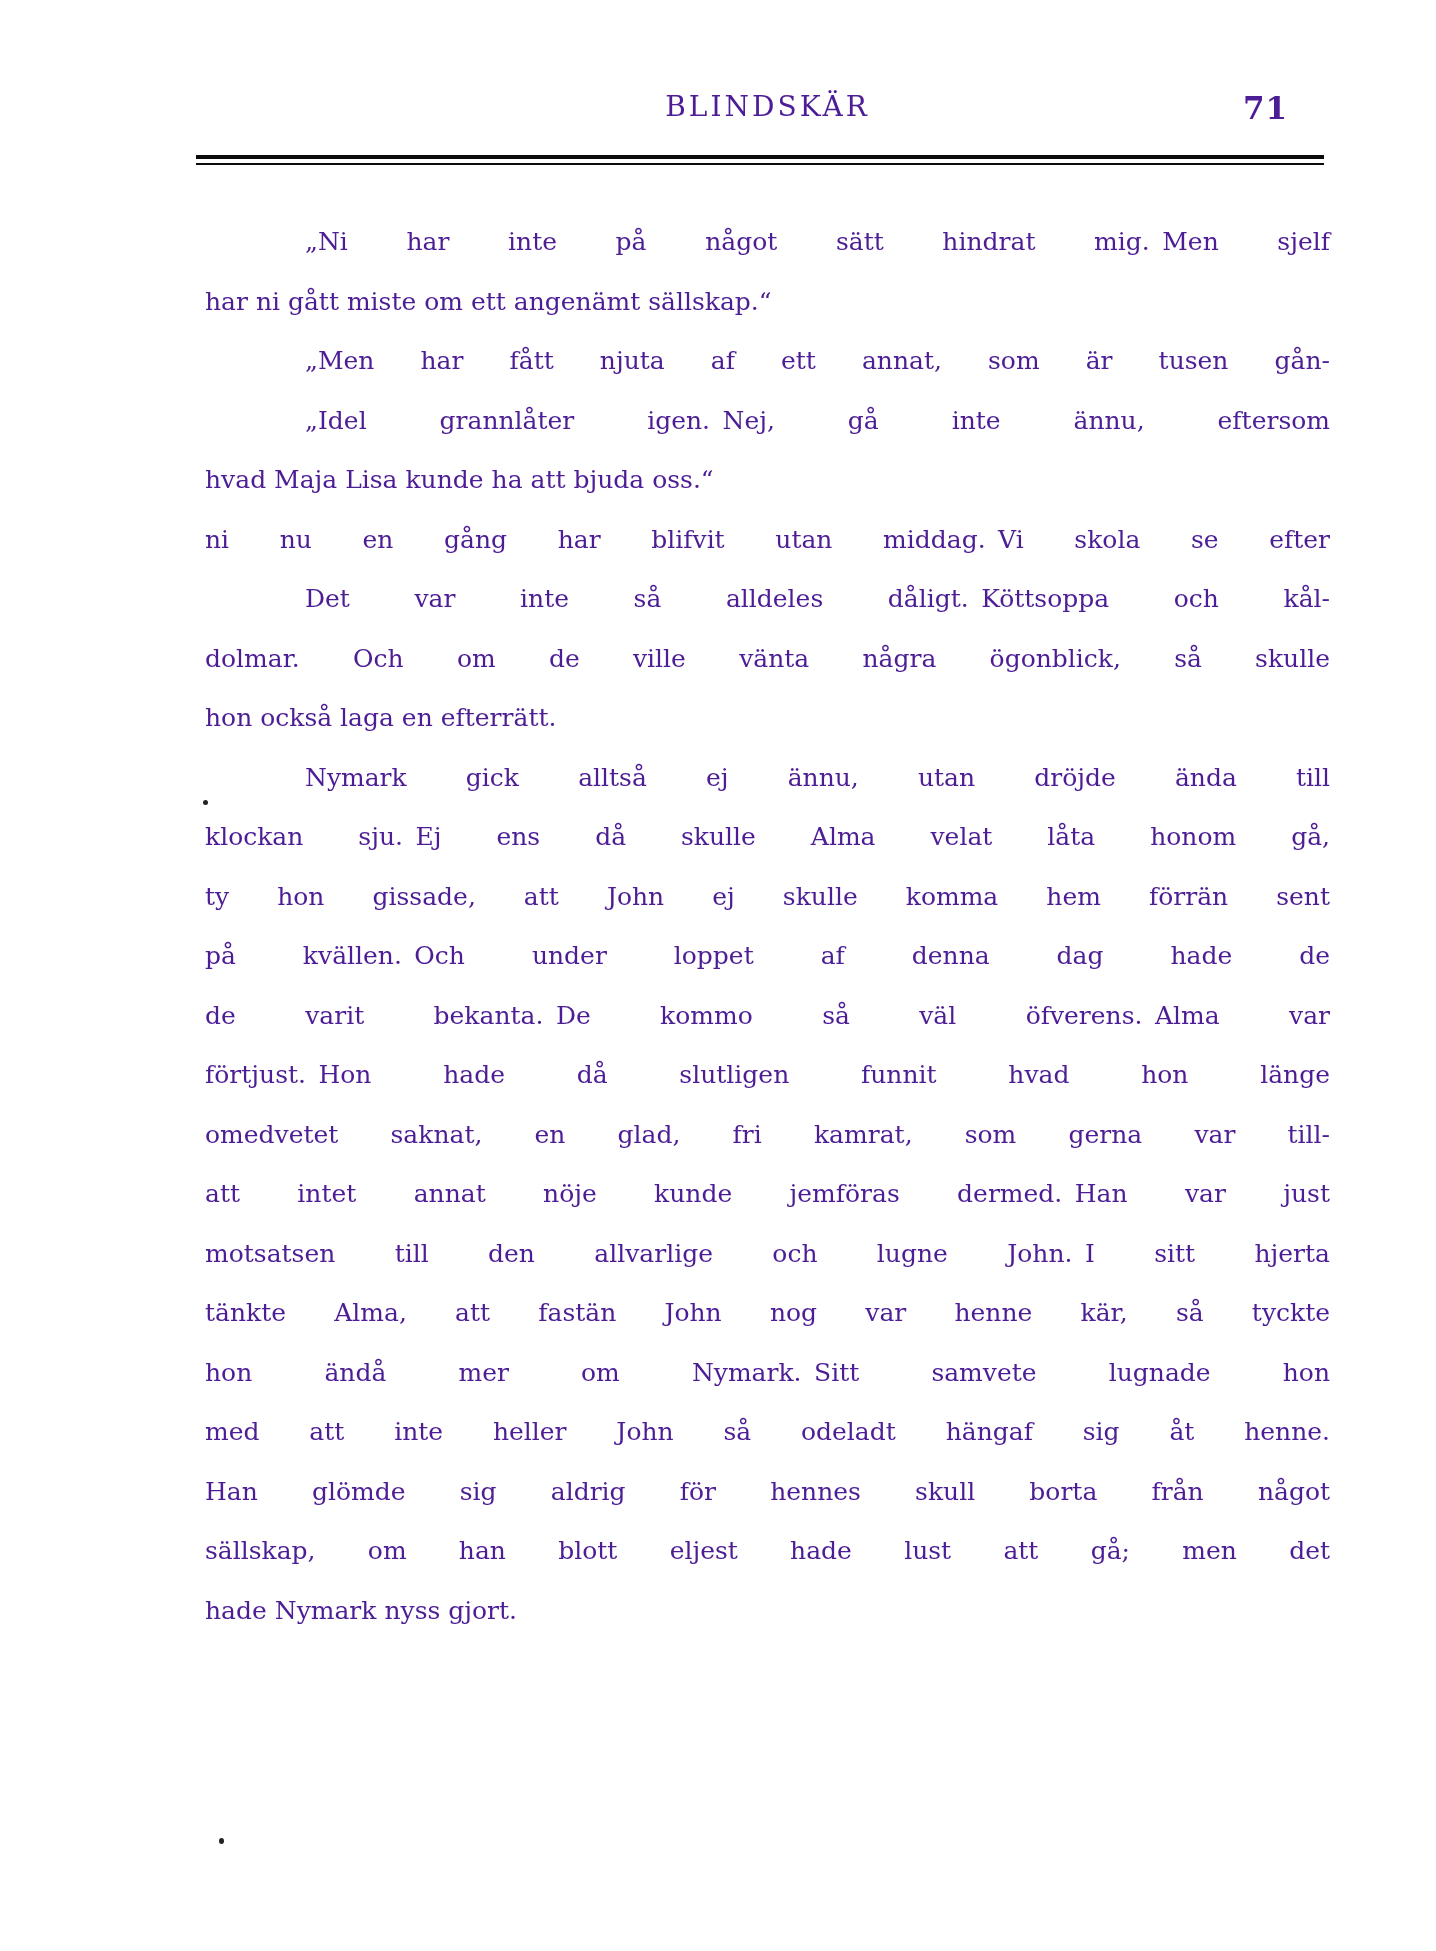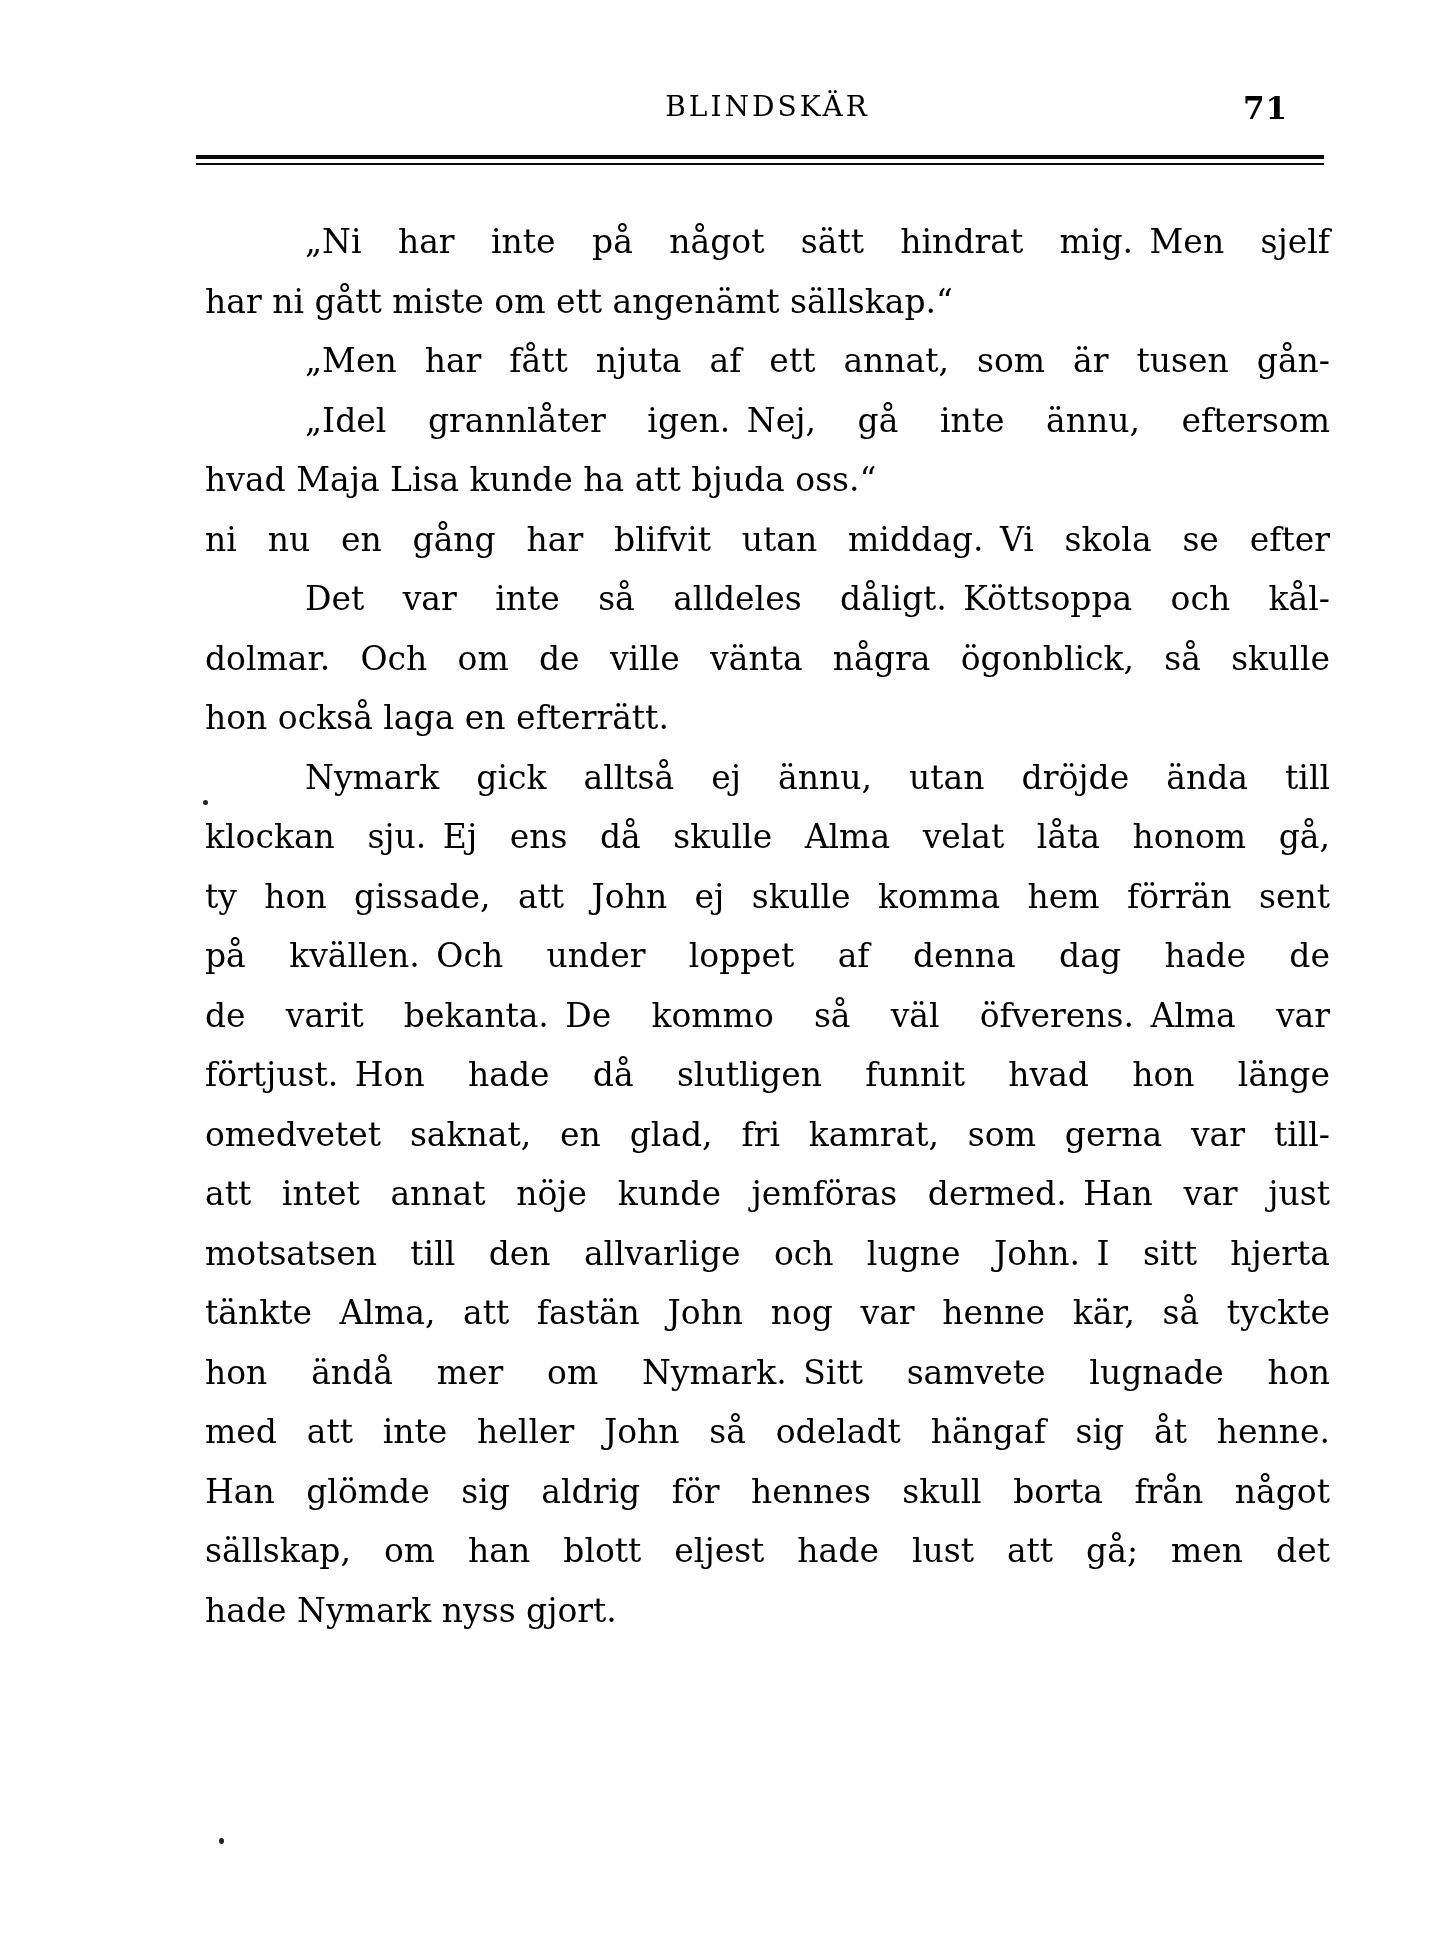--- a/index.html
+++ b/index.html
@@ -6,21 +6,21 @@
     margin: 0;
     padding: 0;
     background: #e8e8e8;
   }
   .page {
     position: relative;
     width: 1436px;
     height: 1951px;
     background: #ffffff;
     font-family: "DejaVu Serif", "Liberation Serif", serif;
-    color: #000000;
+    color: #4c1d95;
     overflow: hidden;
   }
   .running-header {
     position: absolute;
     top: 90px;
     left: 205px;
     width: 1125px;
     text-align: center;
     font-size: 28px;
     letter-spacing: 3px;
@@ -42,21 +42,21 @@
     height: 10px;
     border-top: 4px solid #0a0a0a;
     border-bottom: 2px solid #0a0a0a;
     box-sizing: border-box;
   }
   .body-text {
     position: absolute;
     top: 212px;
     left: 205px;
     width: 1125px;
-    font-size: 33px;
+    font-size: 25px;
     line-height: 59.5px;
   }
   .line {
     text-align: justify;
     text-align-last: justify;
     height: 59.5px;
     overflow: visible;
     white-space: nowrap;
   }
   .line.para-end {

